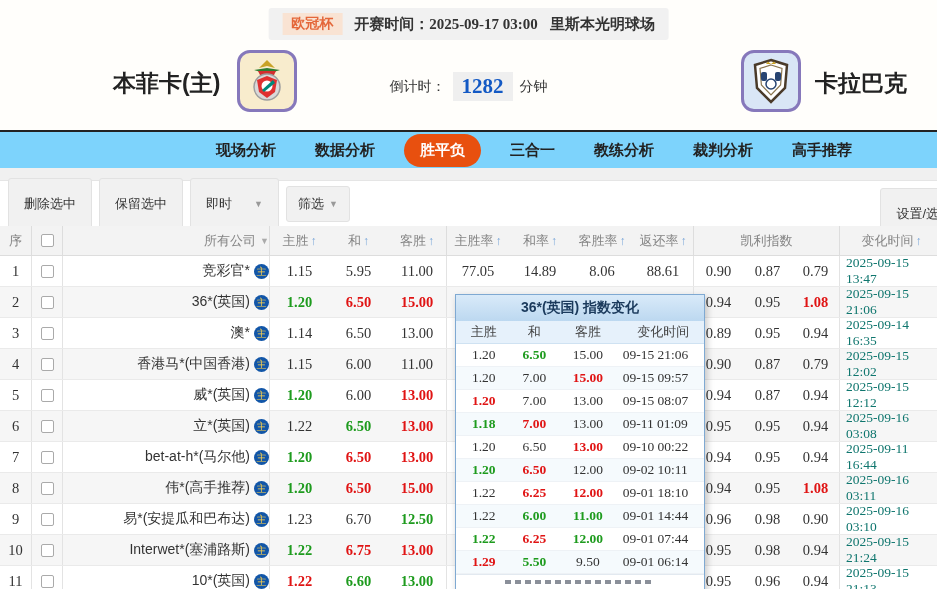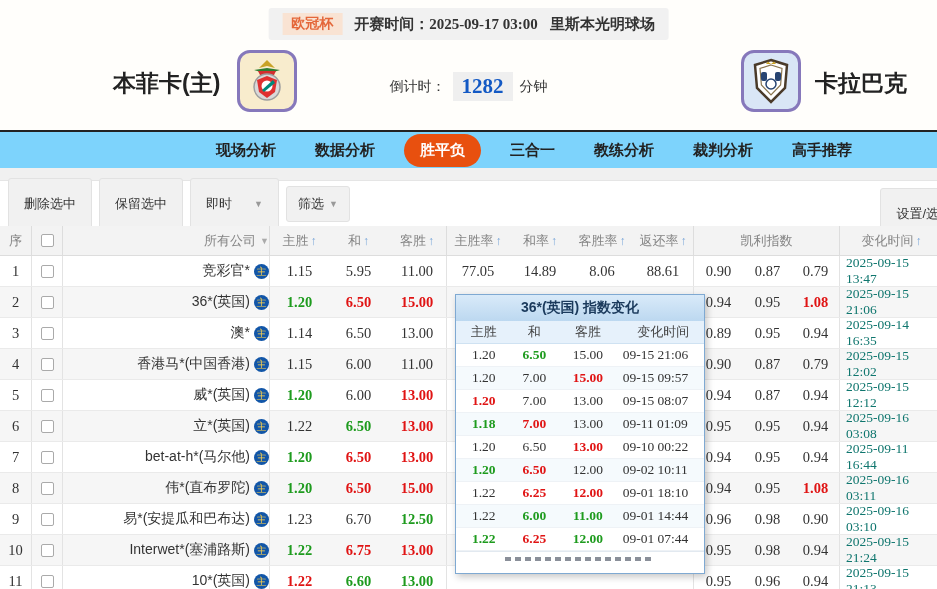--- a/index.html
+++ b/index.html
@@ -357,21 +357,21 @@
     <div class="c w-k3 bR cell-num c-k">0.94</div>
     <div class="c w-time cell-time">2025-09-11 16:44</div>
   </div>
 
   <div class="trow">
     <div class="c w-no bR cell-num">8</div>
     <div class="c w-chk bR">
           <span class="checkbox"></span>
         </div>
     <div class="c w-co bR">
-      <span class="company">伟*(直布罗陀)</span>
+      <span class="company">伟*(高手推荐)</span>
       <span class="badge">主</span>
     </div>
     <div class="c w-odd cell-num c-g">1.20</div>
     <div class="c w-odd cell-num c-r">6.50</div>
     <div class="c w-odd bR cell-num c-r">15.00</div>
     <div class="c w-rate cell-num"></div>
     <div class="c w-rate cell-num"></div>
     <div class="c w-rate cell-num"></div>
     <div class="c w-rate4 bR cell-num"></div>
     <div class="c w-k cell-num c-k">0.94</div>
@@ -513,17 +513,23 @@
     <div class="pc pc4">09-01 14:44</div>
   </div>
 
   <div class="prow">
     <div class="pc pc1 c-g">1.22</div>
     <div class="pc pc2 c-r">6.25</div>
     <div class="pc pc3 c-g">12.00</div>
     <div class="pc pc4">09-01 07:44</div>
   </div>
 
+  <div class="prow">
+    <div class="pc pc1 c-r">1.29</div>
+    <div class="pc pc2 c-g">5.50</div>
+    <div class="pc pc3 c-k">9.50</div>
+    <div class="pc pc4">09-01 06:14</div>
+  </div>
 </div>
   <div class="pfoot">
       <div class="dashes"></div>
     </div>
 </div>
 
 </body></html>

